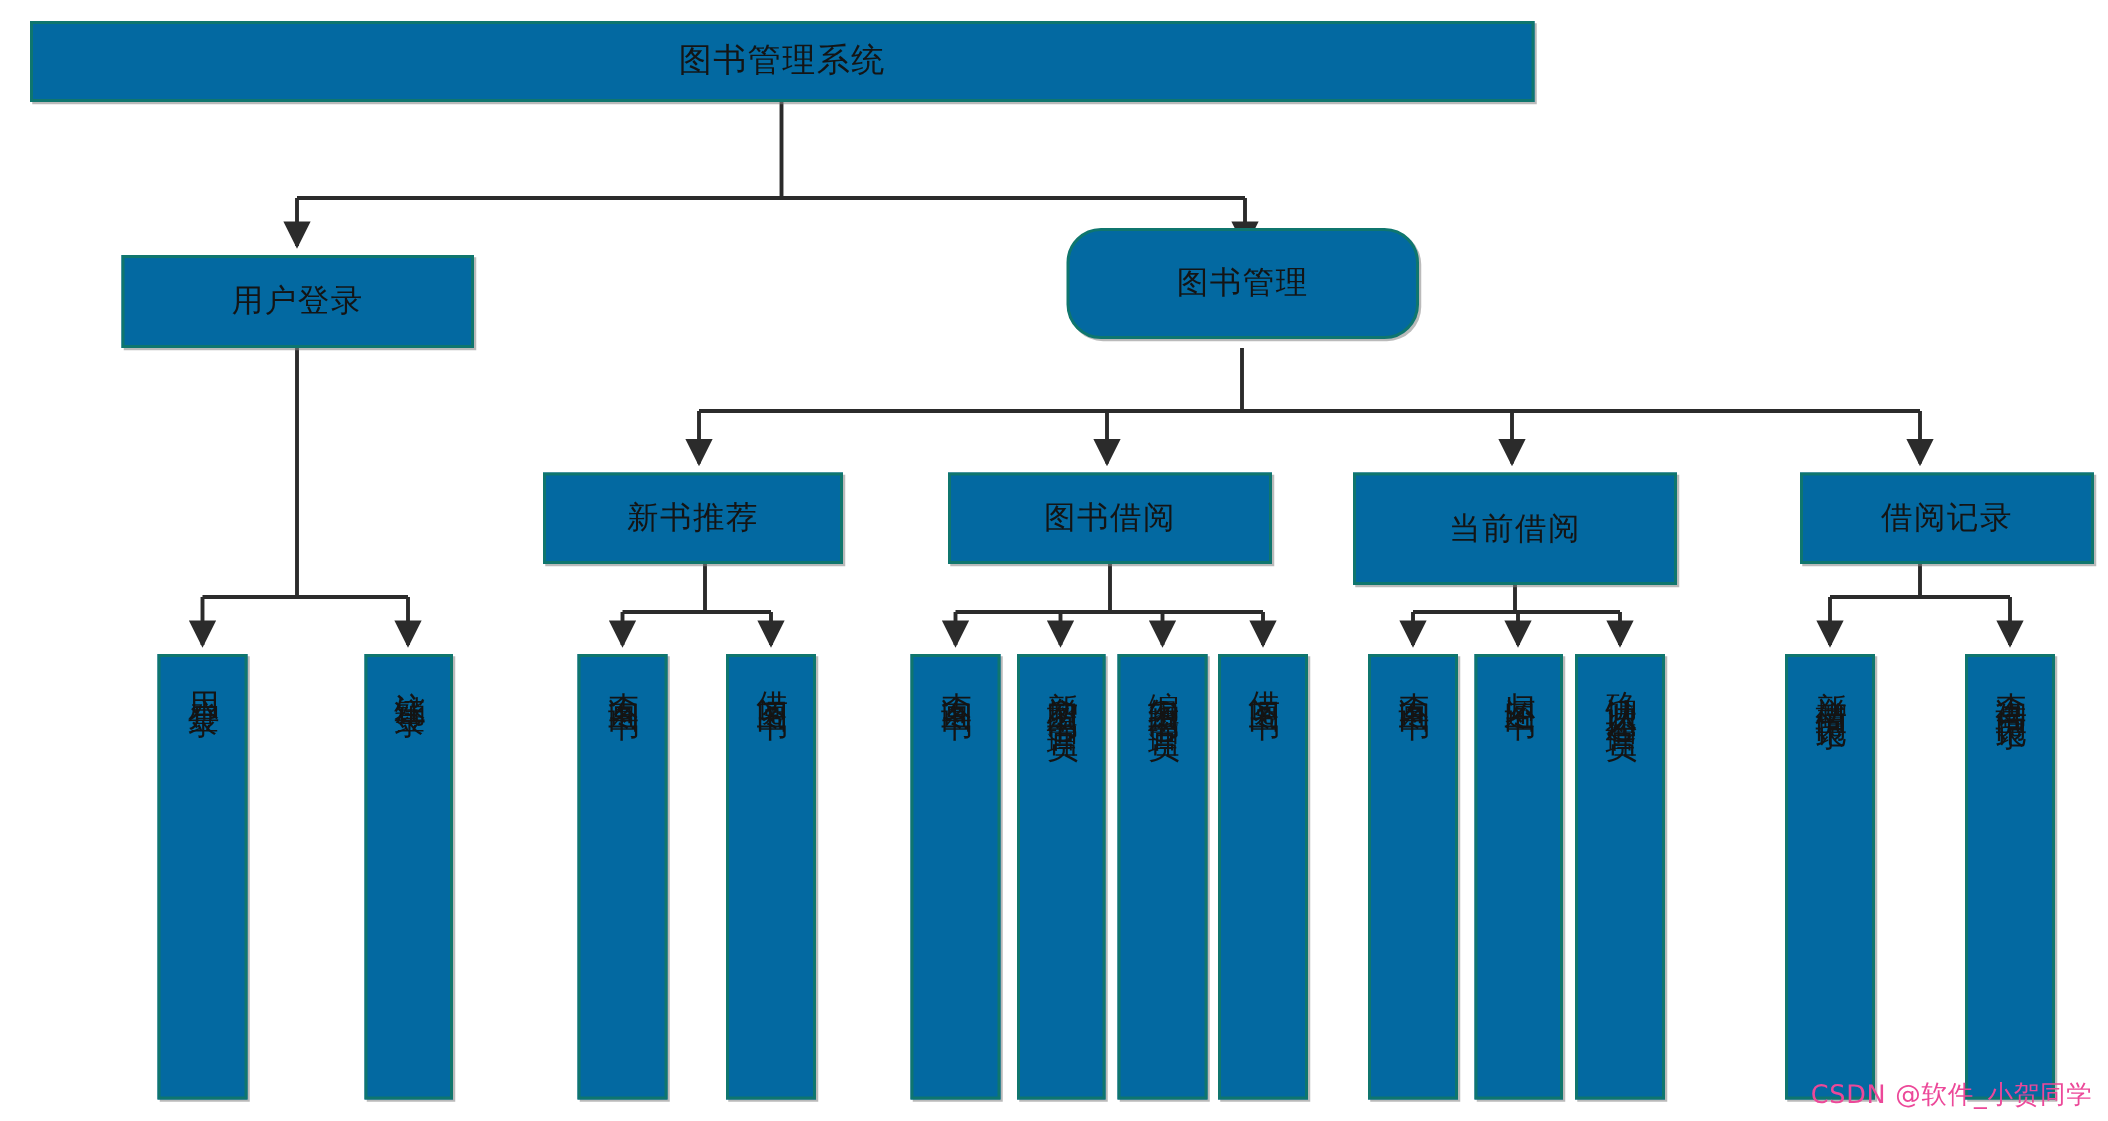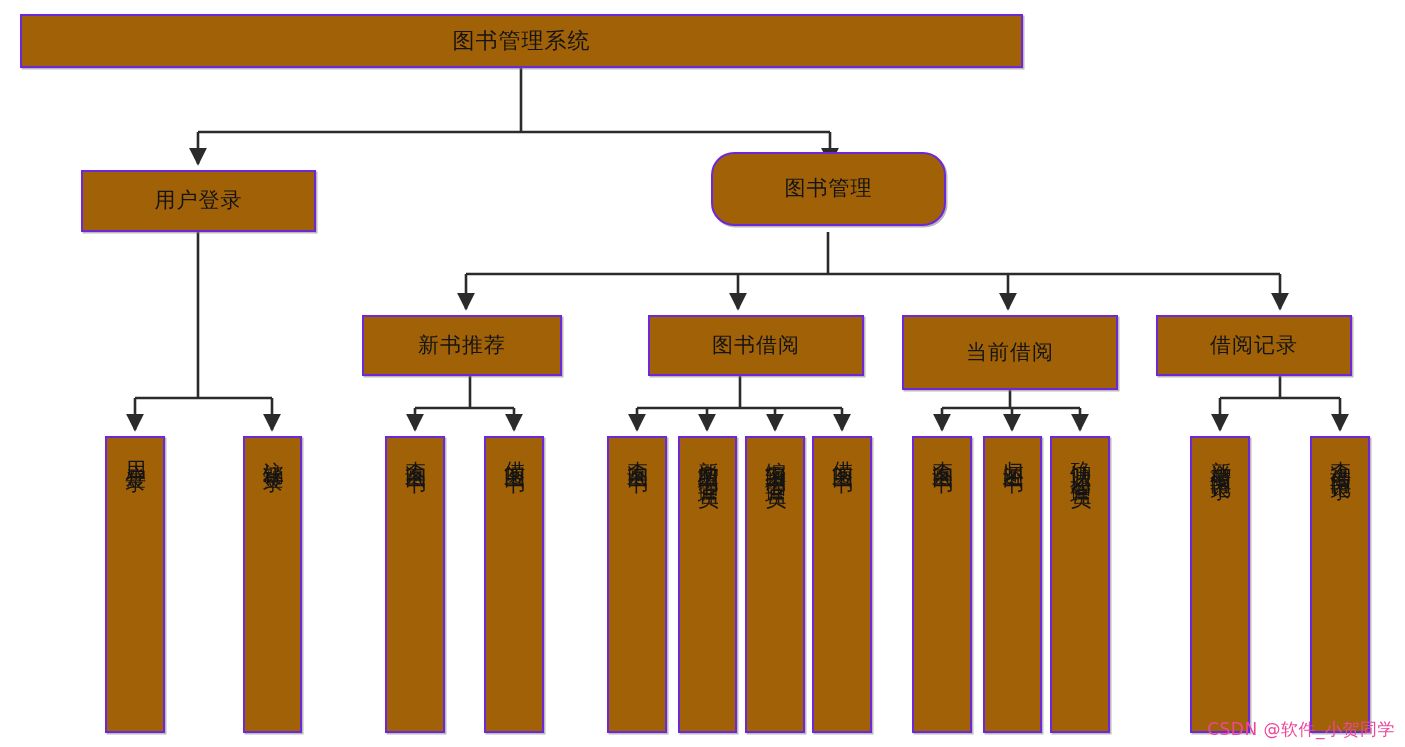--- a/index.html
+++ b/index.html
@@ -6,22 +6,22 @@
   body{
     width:1405px;height:747px;overflow:hidden;
     font-family:"DejaVu Sans","Liberation Sans",sans-serif;
     color:#1a1a1a;
   }
   #stage{position:relative;width:1405px;height:747px;background:#fff;}
   svg#wires{position:absolute;left:0;top:0;width:1405px;height:747px;}
 
   .node{
     position:absolute;
-    background:#a16207;
-    border:2px solid #6d28d9;
+    background:#0369a1;
+    border:2px solid #0f766e;
     box-sizing:border-box;
     display:flex;align-items:center;justify-content:center;
     box-shadow:1.5px 1.5px 0 0 rgba(130,130,130,0.55);
   }
   .node .lbl{
     font-size:21px;
     line-height:1.1;
     letter-spacing:1px;
     white-space:nowrap;
     color:#141414;
@@ -114,27 +114,27 @@
   <div class="node" style="left:81px;top:170px;width:235px;height:62px;">
     <span class="lbl">用户登录</span>
   </div>
   <div class="node" style="left:711px;top:152px;width:235px;height:74px;border-radius:23px;">
     <span class="lbl">图书管理</span>
   </div>
 
   <div class="node" style="left:362px;top:315px;width:200px;height:61px;">
     <span class="lbl">新书推荐</span>
   </div>
-  <div class="node" style="left:648px;top:315px;width:216px;height:61px;align-items:center;">
+  <div class="node" style="left:632px;top:315px;width:216px;height:61px;align-items:center;">
     <span class="lbl">图书借阅</span>
   </div>
   <div class="node" style="left:902px;top:315px;width:216px;height:75px;">
     <span class="lbl">当前借阅</span>
   </div>
-  <div class="node" style="left:1156px;top:315px;width:196px;height:61px;">
+  <div class="node" style="left:1200px;top:315px;width:196px;height:61px;">
     <span class="lbl">借阅记录</span>
   </div>
 
   <div class="node leaf" style="left:105px;top:436px;width:60px;height:297px;">
     <span class="lbl">用户登录</span>
   </div>
   <div class="node leaf" style="left:243px;top:436px;width:59px;height:297px;">
     <span class="lbl">注销登录</span>
   </div>
 

